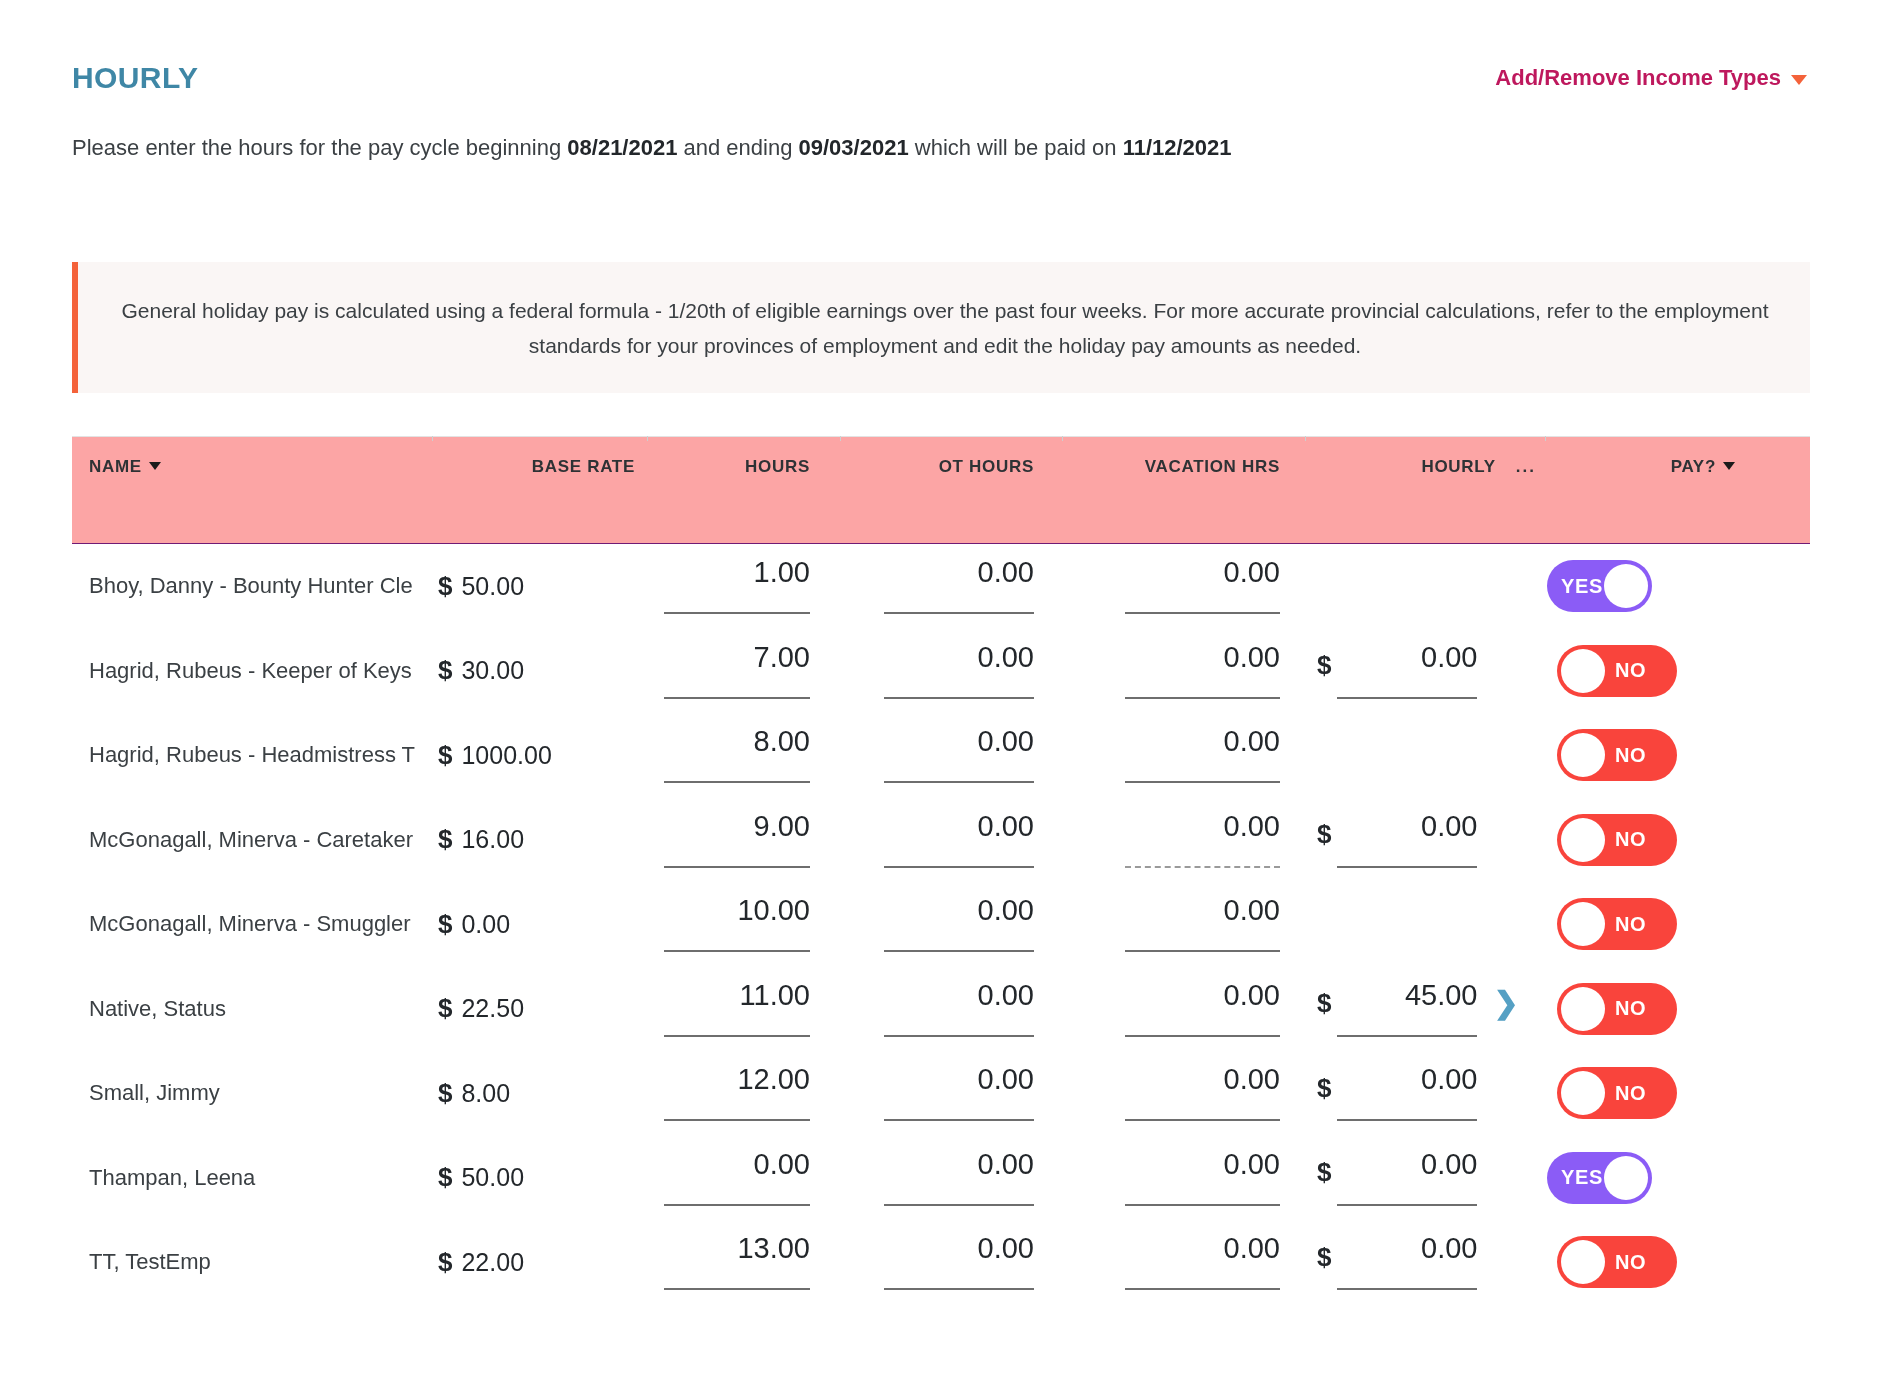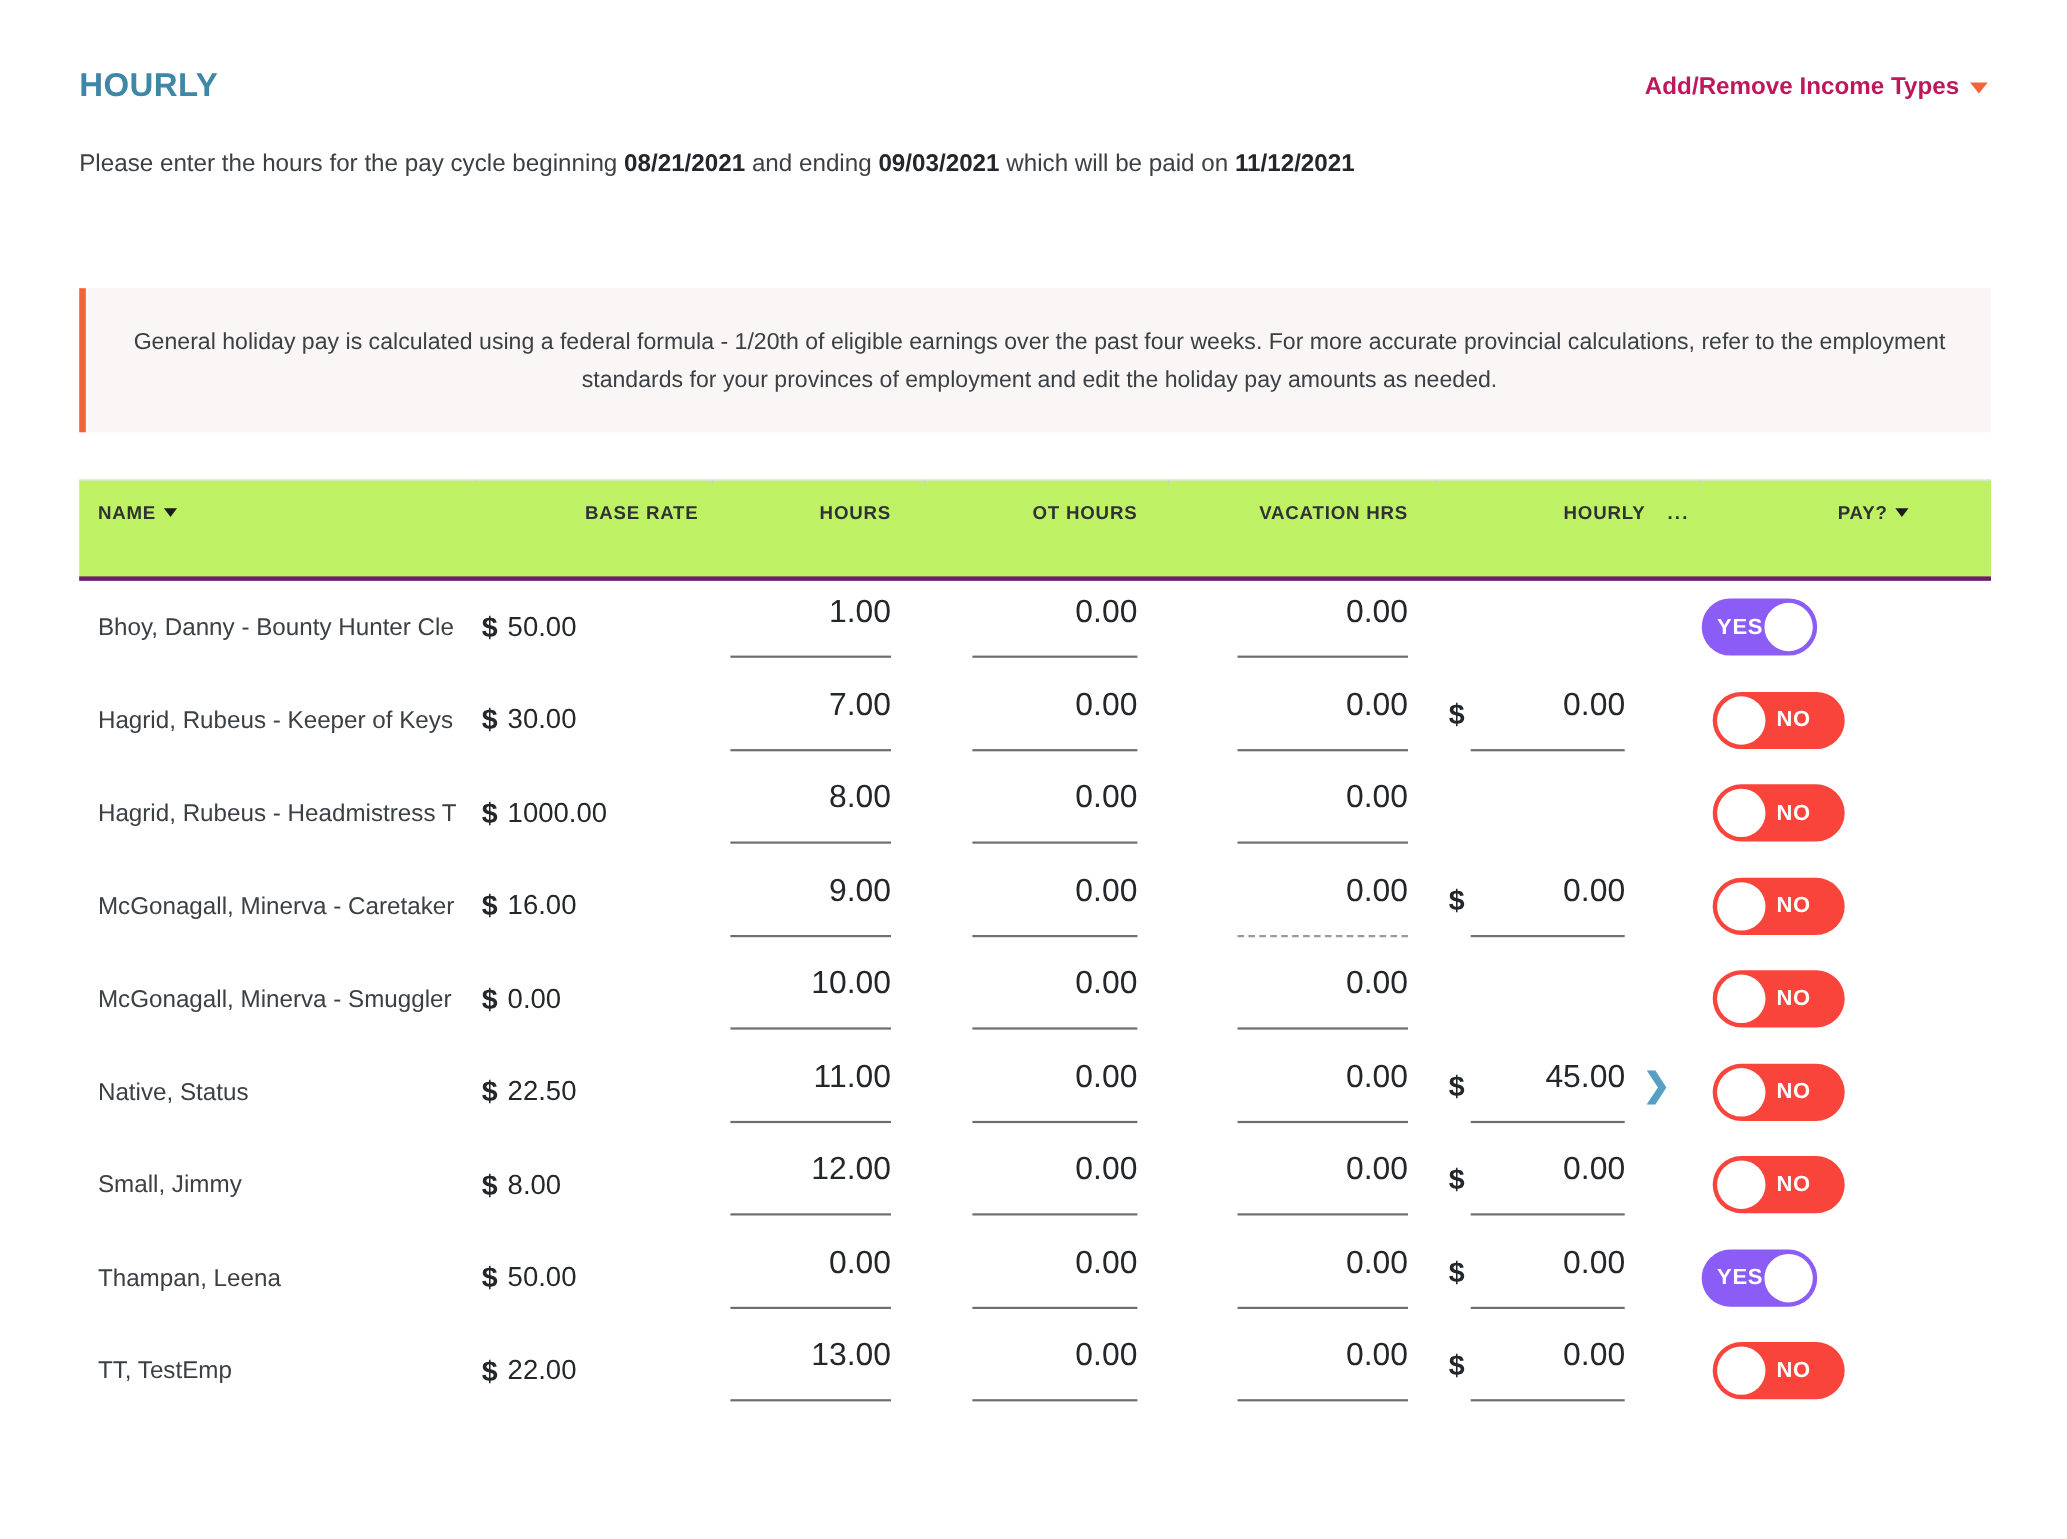--- a/index.html
+++ b/index.html
@@ -86,24 +86,24 @@
   }
 
   
   .tbl {
     position: absolute;
     left: 72px; top: 436px;
     width: 1738px;
   }
   .thead {
     display: flex;
-    background: #bef264;
+    background: #fca5a5;
     border-top: 1px solid #e3e3e3;
-    border-bottom: 4px solid #701a75;
-    height: 92px;
+    border-bottom: 1px solid #701a75;
+    height: 108px;
   }
   .th {
     position: relative;
     font-size: 17px;
     font-weight: bold;
     color: #2e3235;
     letter-spacing: 0.7px;
     padding-top: 20px;
     display: flex;
     align-items: flex-start;

